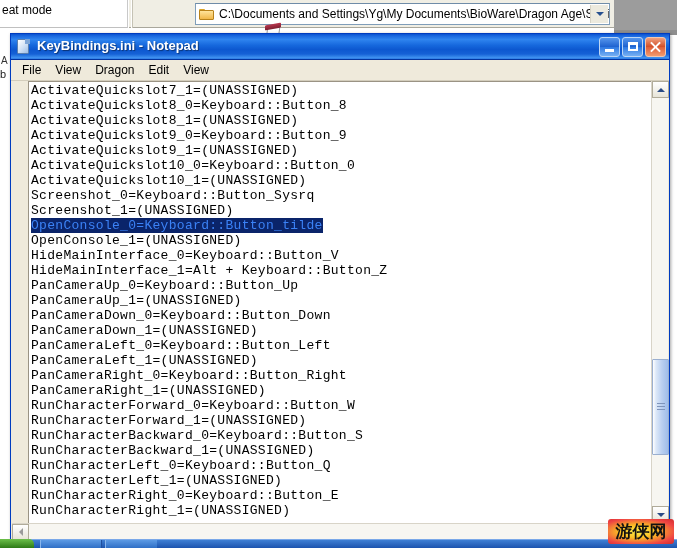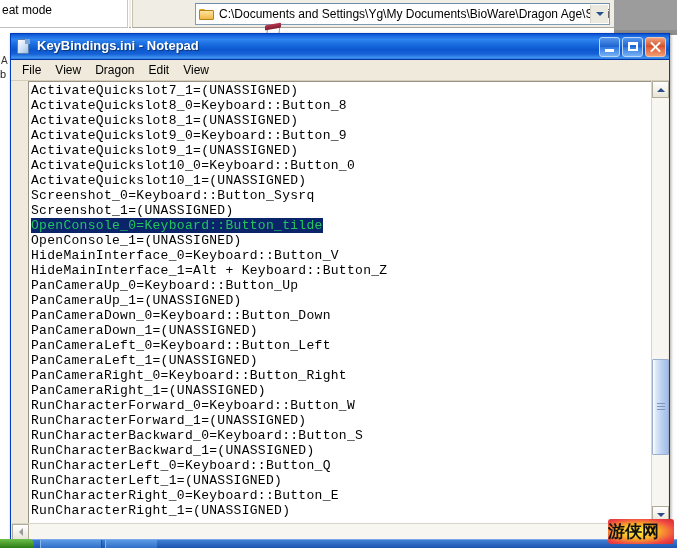--- a/index.html
+++ b/index.html
@@ -353,21 +353,21 @@
     font-family: "Liberation Mono", monospace;
     font-size: 13px;
     line-height: 15px;
     color: #000000;
     white-space: pre;
     letter-spacing: 0.3px;
   }
   .np-line { height: 15px; white-space: pre; }
   .np-line .sel {
     background: #0a246a;
-    color: #22c55e;
+    color: #3b82f6;
   }
 
   
   .np-vscroll {
     position: absolute;
     right: 1px; top: 0px;
     width: 17px; bottom: 17px;
     background: #f5f4ef;
     border-left: 1px solid #d8d4c8;
   }
@@ -456,21 +456,21 @@
 
   
   #watermark {
     position: absolute;
     left: 608px; top: 519px;
     width: 66px; height: 25px;
     background: radial-gradient(ellipse at 45% 50%, #fff04a 0%, #fbbf24 35%, #ef4444 75%, #d12b2b 100%);
     border-radius: 3px;
     display: flex;
     align-items: center;
-    justify-content: flex-start;
+    justify-content: center;
     overflow: hidden;
   }
   #watermark .wm-text {
     font-family: "DejaVu Sans", sans-serif;
     font-size: 17px;
     font-weight: bold;
     color: #111111;
     letter-spacing: 0px;
     line-height: 1;
     white-space: nowrap;

